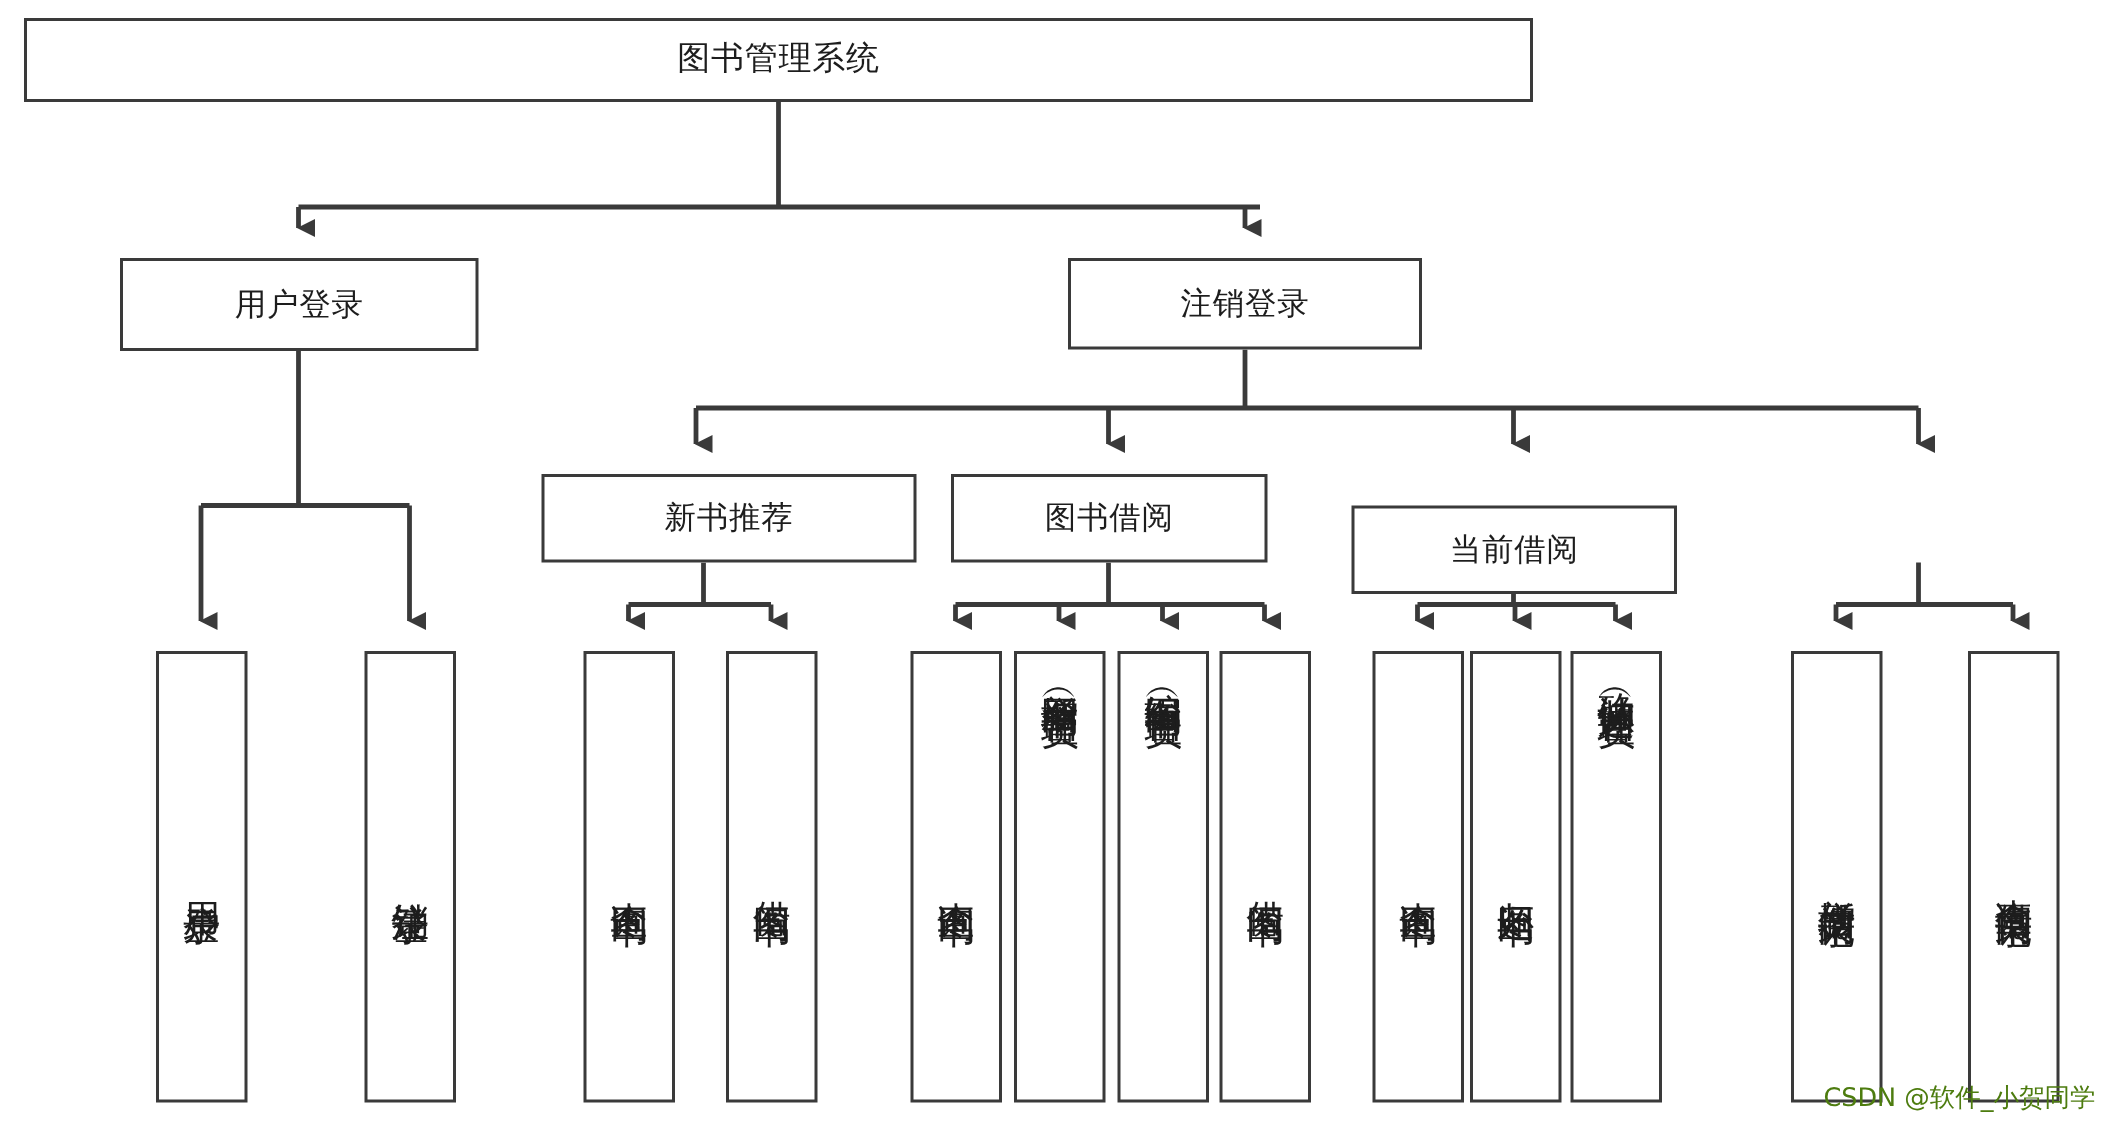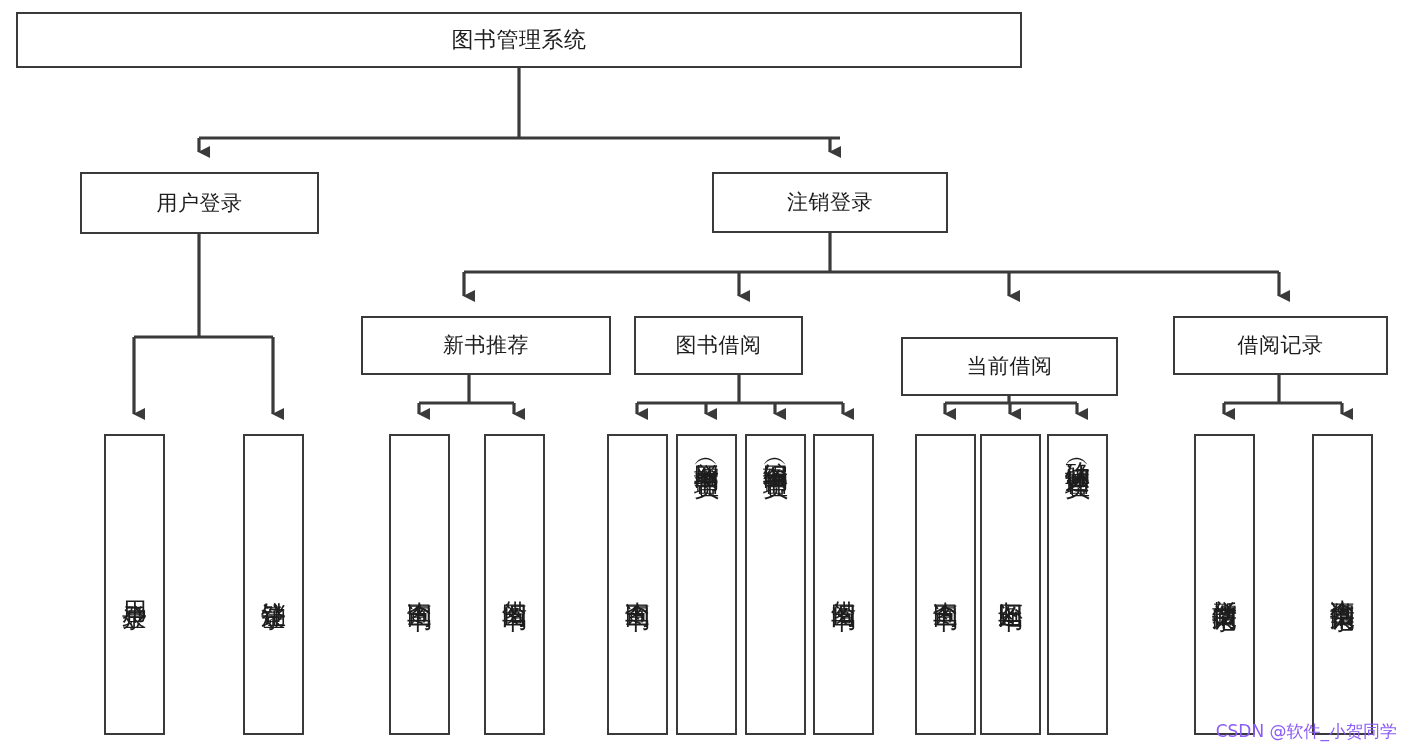--- a/index.html
+++ b/index.html
@@ -66,21 +66,21 @@
   
   .node.vert.center {
     align-items: center;
     padding-top: 0;
   }
   #watermark {
     position: absolute;
     right: 8px;
     bottom: 4px;
     font-size: 17px;
-    color: #8b5cf6;
+    color: #4d7c0f;
     z-index: 5;
     white-space: nowrap;
     font-family: "DejaVu Sans", "Liberation Sans", sans-serif;
   }
 </style>
 </head>
 <body>
 
 <div id="canvas">
 
@@ -143,29 +143,26 @@
   <div class="node horiz" style="left:80px; top:172px; width:239px; height:62px;">
     <span class="node-label">用户登录</span>
   </div>
   <div class="node horiz" style="left:712px; top:172px; width:236px; height:61px;">
     <span class="node-label">注销登录</span>
   </div>
 
   <div class="node horiz" style="left:361px; top:316px; width:250px; height:59px;">
     <span class="node-label">新书推荐</span>
   </div>
-  <div class="node horiz" style="left:634px; top:316px; width:169px; height:59px;">
+  <div class="node horiz" style="left:634px; top:316px; width:211px; height:59px;">
     <span class="node-label">图书借阅</span>
   </div>
   <div class="node horiz" style="left:901px; top:304px; width:217px; height:59px;margin-top:33px;">
     <span class="node-label">当前借阅</span>
   </div>
-  <div class="node horiz" style="left:1173px; top:316px; width:215px; height:59px;">
-    <span class="node-label">借阅记录</span>
-  </div>
 
   <div class="node vert center" style="left:104px; top:434px; width:61px; height:301px;">
     <span class="node-label">用户登录</span>
   </div>
   <div class="node vert center" style="left:243px; top:434px; width:61px; height:301px;">
     <span class="node-label">注销登录</span>
   </div>
 
   <div class="node vert center" style="left:389px; top:434px; width:61px; height:301px;">
     <span class="node-label">查询图书</span>

